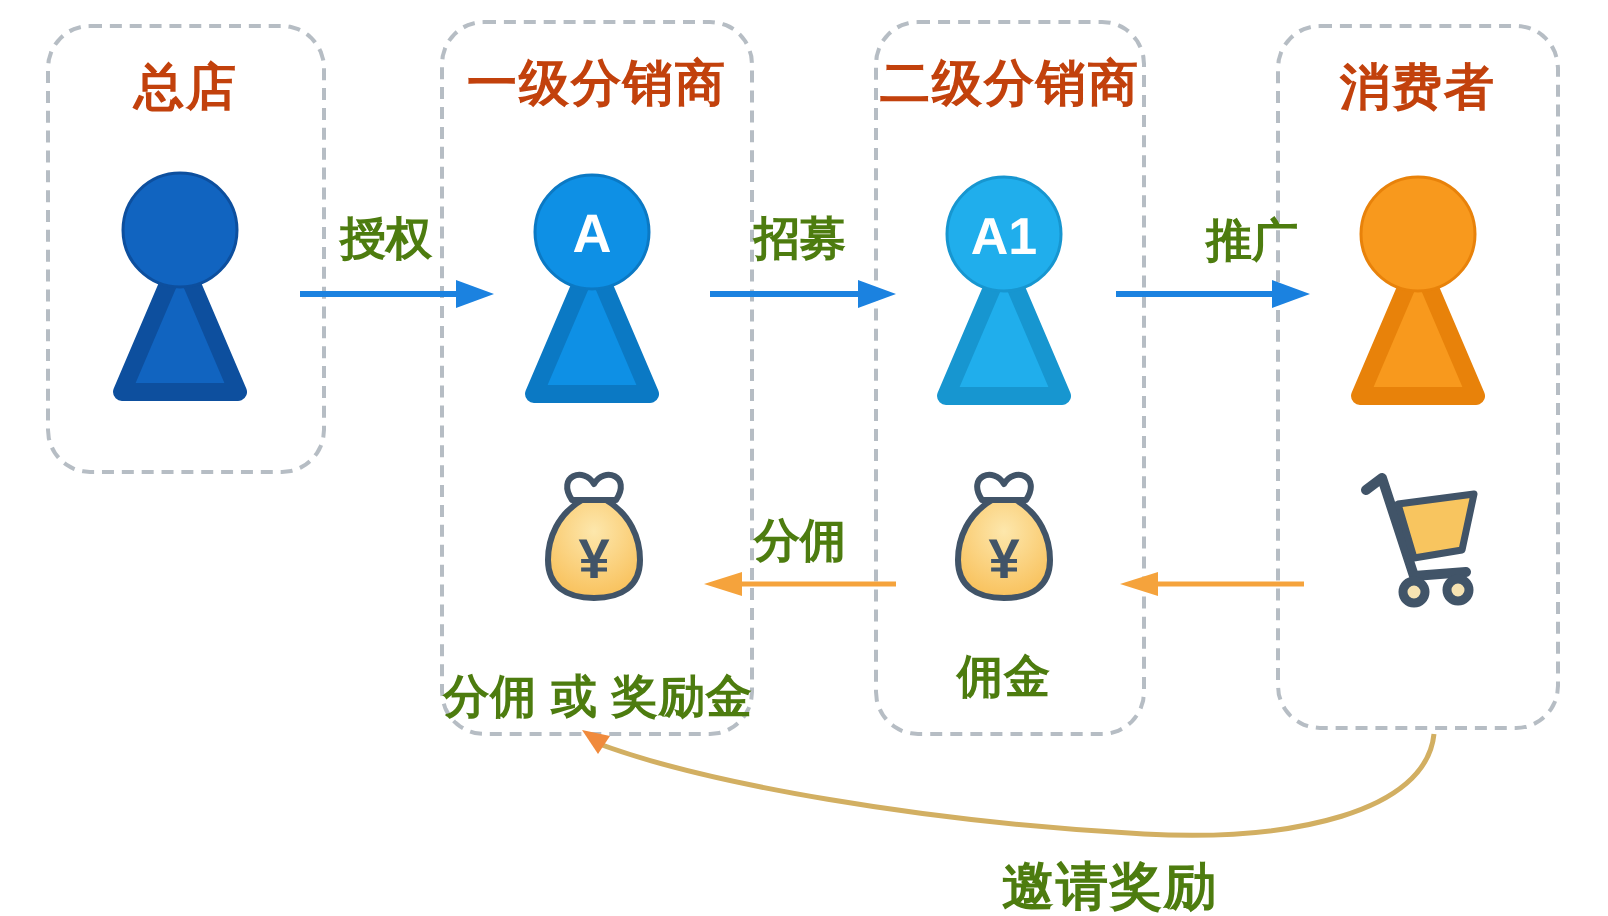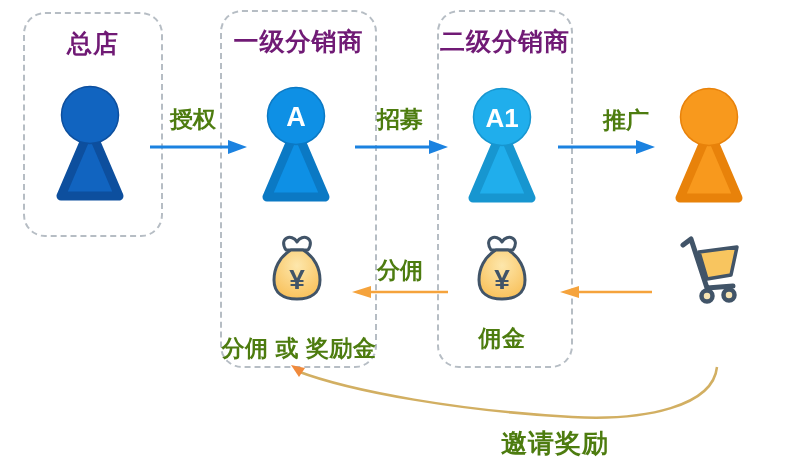--- a/index.html
+++ b/index.html
@@ -6,21 +6,21 @@
   .canvas {
     position:relative; width:804px; height:458px; background:#ffffff;
     font-family:"Liberation Sans","DejaVu Sans",sans-serif; overflow:hidden;
   }
   .box {
     position:absolute; border:2px dashed #b6bdc4; border-radius:22px;
     box-sizing:border-box; background:transparent;
   }
   .box-title {
     margin-top:13px; text-align:center; font-size:25px; font-weight:bold;
-    color:#701a75; letter-spacing:1px; white-space:nowrap;
+    color:#c2410c; letter-spacing:1px; white-space:nowrap;
   }
   .fig, .icon-svg { position:absolute; }
   .arrow-label, .bottom-label, .curve-label {
     position:absolute; font-weight:bold; color:#4d7c0f; white-space:nowrap;
     transform:translateX(-50%);
   }
   .arrow-label { font-size:23px; }
   .bottom-label { font-size:23px; letter-spacing:0.5px; }
   .curve-label { font-size:26px; letter-spacing:1px; }
   .overlay { position:absolute; left:0; top:0; pointer-events:none; }
@@ -31,20 +31,23 @@
 <div class="canvas">
 
   <div class="box" style="left:23px; top:12px; width:140px; height:225px;">
     <div class="box-title">总店</div>
   </div>
   <div class="box" style="left:220px; top:10px; width:157px; height:358px;">
     <div class="box-title">一级分销商</div>
   </div>
   <div class="box" style="left:437px; top:10px; width:136px; height:358px;">
     <div class="box-title">二级分销商</div>
+  </div>
+  <div class="box" style="left:638px; top:12px; width:142px; height:353px;">
+    <div class="box-title">消费者</div>
   </div>
 
   <svg class="fig" style="left:46px; top:84px;" width="88" height="120" viewBox="0 0 88 120">
     <polygon points="44,44 73,112 15,112" stroke="#0D4F9E" stroke-width="9" stroke-linejoin="round" fill="#1164C0"></polygon>
     <circle cx="44" cy="31" r="28.5" stroke="#0D4F9E" stroke-width="1.5" fill="#1164C0"></circle>
   </svg>
 
   <svg class="fig" style="left:252px; top:85px;" width="88" height="120" viewBox="0 0 88 120">
     <polygon points="44,44 73,112 15,112" stroke="#0B79C4" stroke-width="9" stroke-linejoin="round" fill="#0E90E5"></polygon>
     <circle cx="44" cy="31" r="28.5" stroke="#0B79C4" stroke-width="1.5" fill="#0E90E5"></circle>

